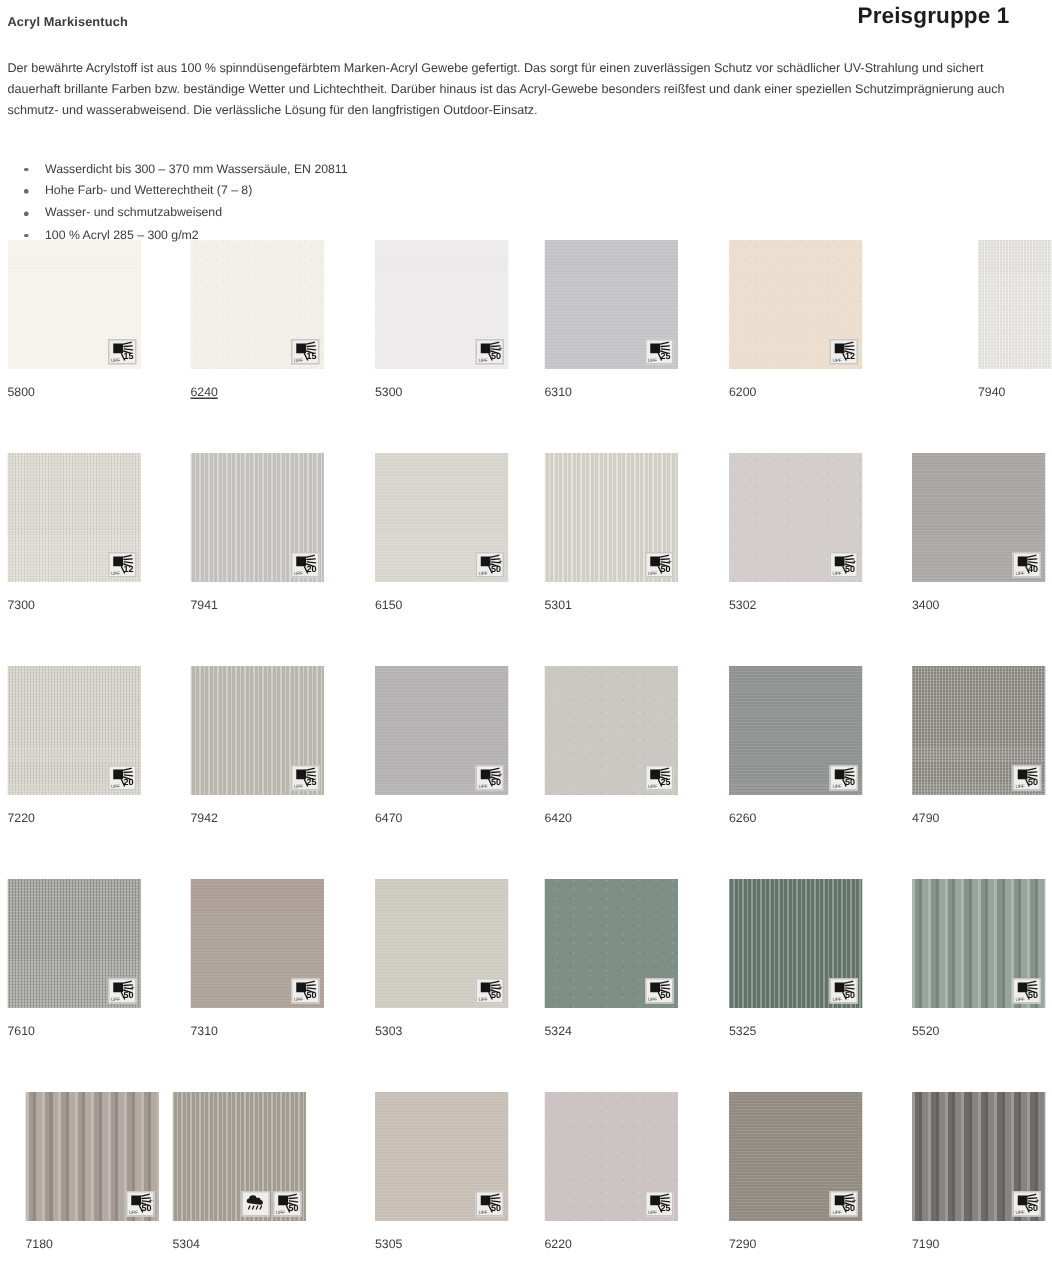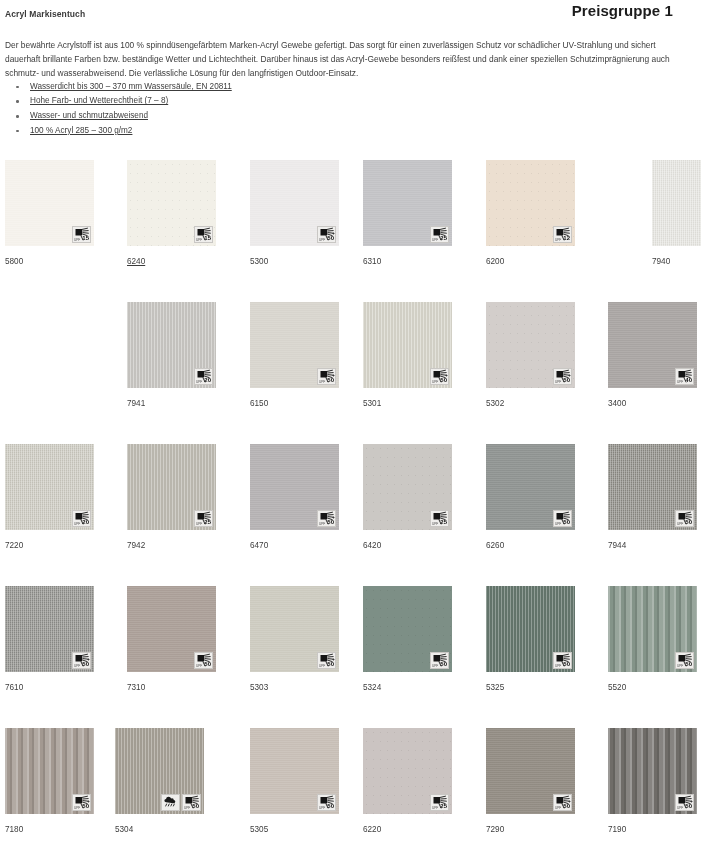--- a/index.html
+++ b/index.html
@@ -42,26 +42,25 @@
   
   .intro {
     margin: 6px 0 0 5px;
     width: 672px;
     font-size: 8.4px;
     line-height: 14.2px;
     color: #3c3c3c;
   }
   .feature-list {
     list-style: none;
-    margin: 0 0 0 0;
+    margin: 26px 0 0 0;
     padding: 0 0 0 16px;
     font-size: 8.2px;
     line-height: 12.6px;
     color: #3c3c3c;
-    text-decoration: underline;
   }
   .feature-list li {
     position: relative;
     padding-left: 14px;
     margin-bottom: 2.2px;
   }
   .feature-list li::before {
     content: "";
     position: absolute;
     left: 0;
@@ -314,20 +313,37 @@
               <span class="badge-upf-word">UPF</span>
               <span class="badge-value">50</span>
               <span class="badge-plus">+</span>
             </div>
           </div>
         </div>
         <div class="swatch-label">7940</div>
       </div>
     </div>
     <div class="swatch-row">
+      <div class="swatch-cell" style="left: 0px;">
+        <div class="swatch-chip">
+          <div class="swatch-surface" style="background: rgb(214, 210, 200);"></div>
+          <div class="tex-weave"></div>
+          <div class="badge-tray">
+            <div class="badge">
+              <svg width="19" height="17" viewBox="0 0 19 17">
+                <path d="M2.5 2 L9 2 L9 8.5 L2.5 8.5 Z" fill="#151515"></path>
+                <path d="M9.2 2.4 L14.5 1.2 M9.6 4.0 L15.2 3.6 M9.8 5.6 L15.4 6.2 M9.4 7.0 L14.2 8.6 M8.0 8.8 L10.0 13.0" stroke="#151515" stroke-width="0.9" fill="none" stroke-linecap="round"></path>
+              </svg>
+              <span class="badge-upf-word">UPF</span>
+              <span class="badge-value">12</span>
+            </div>
+          </div>
+        </div>
+        <div class="swatch-label">7300</div>
+      </div>
       <div class="swatch-cell" style="left: 122px;">
         <div class="swatch-chip">
           <div class="swatch-surface" style="background: rgb(203, 201, 197);"></div>
           <div class="tex-vertical"></div>
           <div class="badge-tray">
             <div class="badge">
               <svg width="19" height="17" viewBox="0 0 19 17">
                 <path d="M2.5 2 L9 2 L9 8.5 L2.5 8.5 Z" fill="#151515"></path>
                 <path d="M9.2 2.4 L14.5 1.2 M9.6 4.0 L15.2 3.6 M9.8 5.6 L15.4 6.2 M9.4 7.0 L14.2 8.6 M8.0 8.8 L10.0 13.0" stroke="#151515" stroke-width="0.9" fill="none" stroke-linecap="round"></path>
               </svg>
@@ -505,21 +521,21 @@
             <div class="badge">
               <svg width="19" height="17" viewBox="0 0 19 17">
                 <path d="M2.5 2 L9 2 L9 8.5 L2.5 8.5 Z" fill="#151515"></path>
                 <path d="M9.2 2.4 L14.5 1.2 M9.6 4.0 L15.2 3.6 M9.8 5.6 L15.4 6.2 M9.4 7.0 L14.2 8.6 M8.0 8.8 L10.0 13.0" stroke="#151515" stroke-width="0.9" fill="none" stroke-linecap="round"></path>
               </svg>
               <span class="badge-upf-word">UPF</span>
               <span class="badge-value">50</span>
             </div>
           </div>
         </div>
-        <div class="swatch-label">7944</div>
+        <div class="swatch-label">4790</div>
       </div>
     </div>
     <div class="swatch-row">
       <div class="swatch-cell" style="left: 0px;">
         <div class="swatch-chip">
           <div class="swatch-surface" style="background: rgb(142, 142, 138);"></div>
           <div class="tex-weave"></div>
           <div class="badge-tray">
             <div class="badge">
               <svg width="19" height="17" viewBox="0 0 19 17">
@@ -615,21 +631,21 @@
               </svg>
               <span class="badge-upf-word">UPF</span>
               <span class="badge-value">50</span>
             </div>
           </div>
         </div>
         <div class="swatch-label">5520</div>
       </div>
     </div>
     <div class="swatch-row">
-      <div class="swatch-cell" style="left: 0px;">
+      <div class="swatch-cell" style="left: 12px;">
         <div class="swatch-chip">
           <div class="swatch-surface" style="background: rgb(163, 153, 145);"></div>
           <div class="tex-stripe"></div>
           <div class="badge-tray">
             <div class="badge">
               <svg width="19" height="17" viewBox="0 0 19 17">
                 <path d="M2.5 2 L9 2 L9 8.5 L2.5 8.5 Z" fill="#151515"></path>
                 <path d="M9.2 2.4 L14.5 1.2 M9.6 4.0 L15.2 3.6 M9.8 5.6 L15.4 6.2 M9.4 7.0 L14.2 8.6 M8.0 8.8 L10.0 13.0" stroke="#151515" stroke-width="0.9" fill="none" stroke-linecap="round"></path>
               </svg>
               <span class="badge-upf-word">UPF</span>

